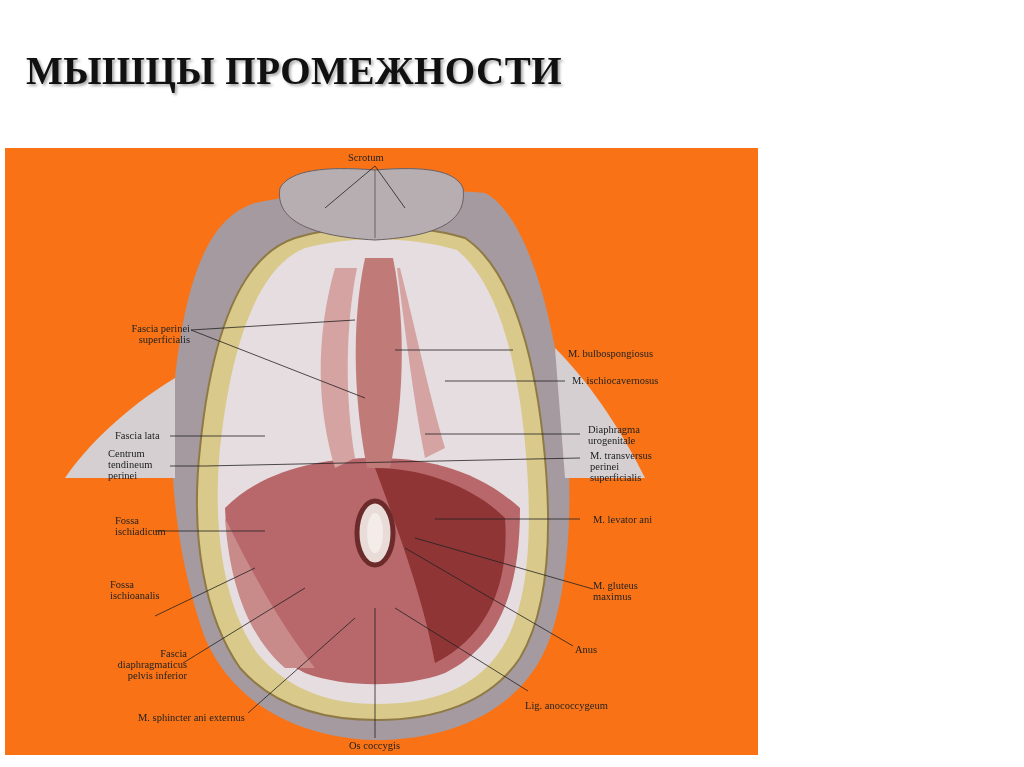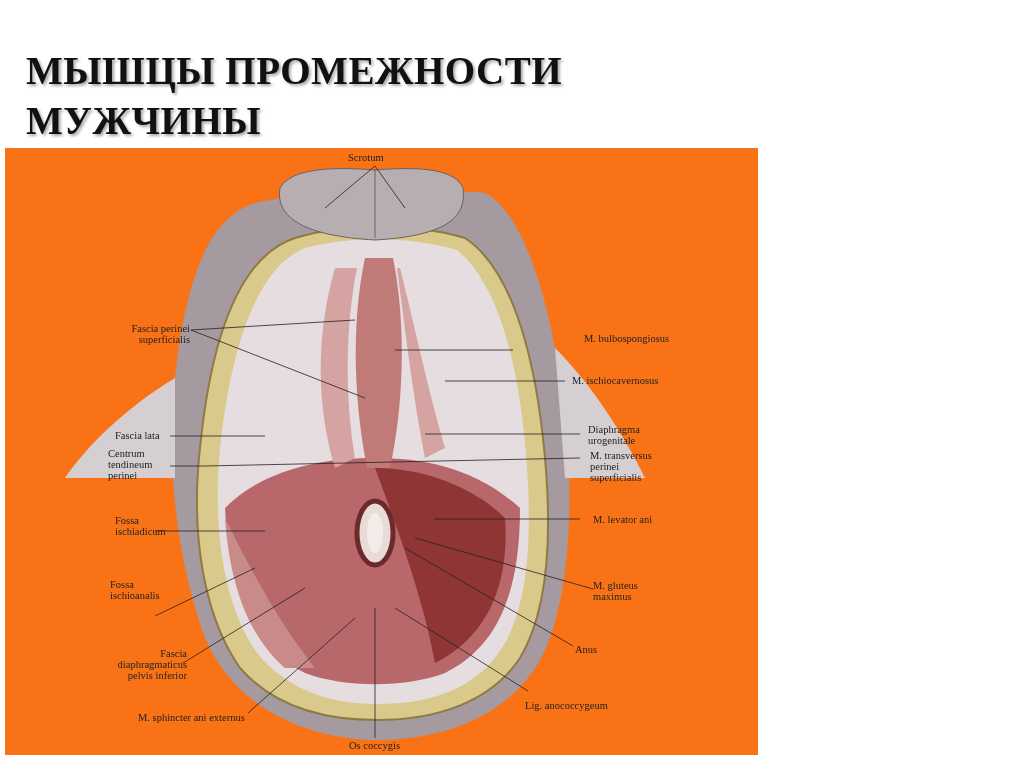--- a/index.html
+++ b/index.html
@@ -9,21 +9,20 @@
   .panel svg { position:absolute; left:0; top:0; }
   .lbl { position:absolute; font-family:"Liberation Serif", serif; font-size:10.5px; line-height:11px; color:#222; white-space:nowrap; }
   .lbl.r { text-align:right; }
   .lbl.c { text-align:center; }
 </style>
 </head>
 <body>
 
 <h1 class="title">
   <span>МЫШЦЫ ПРОМЕЖНОСТИ</span><br>
-  <span>МУЖЧИНЫ</span>
 </h1>
 
 <div class="panel">
   <svg width="753" height="607" viewBox="0 0 753 607">
 
     <path d="M250 55 C200 70 180 140 170 230 C160 330 175 420 200 490 C230 560 300 590 370 592 C450 592 520 560 545 490 C570 420 570 300 550 200 C535 120 510 60 480 45 C420 40 320 40 250 55 Z" fill="#a59aa0"></path>
     <path d="M170 230 C120 260 80 300 60 330 L170 330 Z" fill="#d5cfd2"></path>
     <path d="M550 200 C590 240 620 290 640 330 L560 330 Z" fill="#d5cfd2"></path>
 
     <path d="M290 90 C230 110 205 200 195 300 C185 390 200 470 235 520 C270 560 320 572 372 572 C430 572 485 555 515 510 C545 460 548 380 538 290 C528 200 505 120 460 90 C410 75 340 75 290 90 Z" fill="#d9c98a" stroke="#8f7a45" stroke-width="2"></path>
@@ -88,21 +87,21 @@
     <span>ischioanalis</span>
   </div>
   <div class="lbl c" style="left:92px;top:500px;width:90px;text-align:right;">
     <span>Fascia</span><br>
     <span>diaphragmaticus</span><br>
     <span>pelvis inferior</span>
   </div>
   <div class="lbl" style="left:133px;top:564px;">M. sphincter ani externus</div>
   <div class="lbl" style="left:344px;top:592px;">Os coccygis</div>
 
-  <div class="lbl" style="left:563px;top:185px;margin-left:16px;">M. bulbospongiosus</div>
+  <div class="lbl" style="left:563px;top:200px;">M. bulbospongiosus</div>
   <div class="lbl" style="left:567px;top:227px;">M. ischiocavernosus</div>
   <div class="lbl" style="left:583px;top:276px;">
     <span>Diaphragma</span><br>
     <span>urogenitale</span>
   </div>
   <div class="lbl" style="left:585px;top:302px;">
     <span>M. transversus</span><br>
     <span>perinei</span><br>
     <span>superficialis</span>
   </div>

